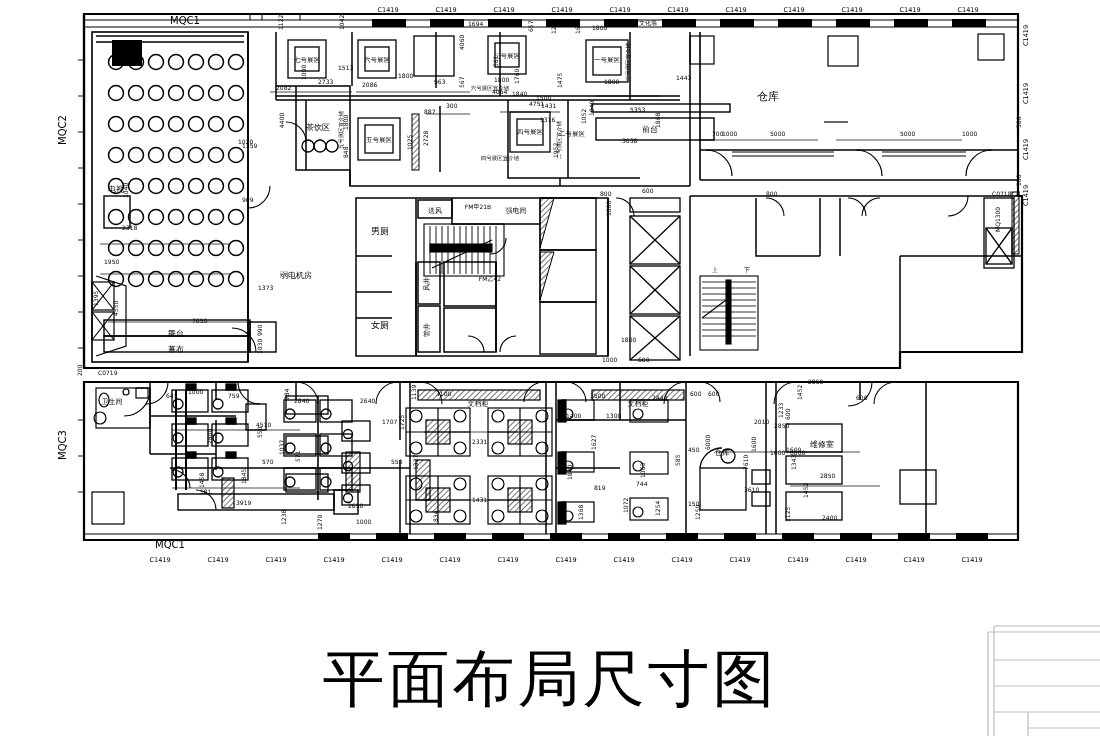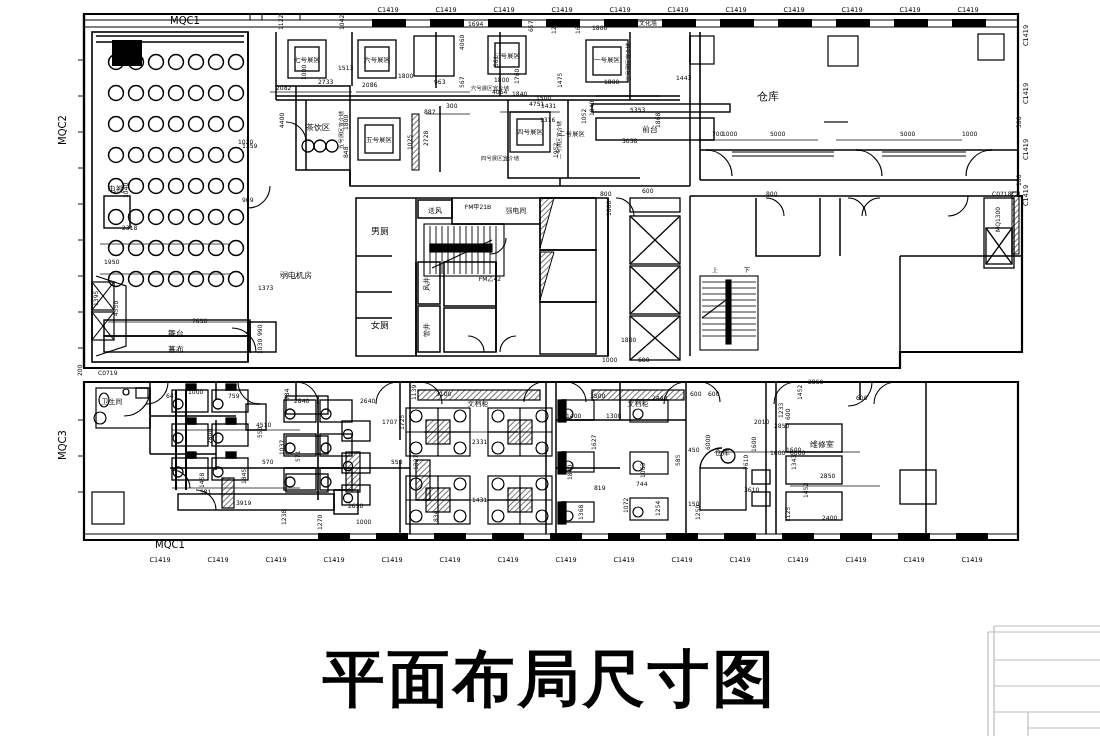--- a/index.html
+++ b/index.html
@@ -2,21 +2,21 @@
 <html><head>
 <meta charset="utf-8">
 <style>
   html,body{margin:0;padding:0;background:#ffffff;}
   body{width:1100px;height:736px;overflow:hidden;
        font-family:"DejaVu Sans","Liberation Sans",sans-serif;color:#000;}
   #root{position:relative;width:1100px;height:736px;background:#fff;}
   svg{display:block;}
   .ttl{position:absolute;left:0;top:648px;width:1100px;text-align:center;
        font-family:"DejaVu Sans","Liberation Sans",sans-serif;
-       font-size:62px;font-weight:700;letter-spacing:3px;line-height:1;color:#000;}
+       font-size:62px;font-weight:400;letter-spacing:3px;line-height:1;color:#000;}
 </style>
 </head>
 <body>
 
 <div id="root">
 
   <svg width="1100" height="736" viewBox="0 0 1100 736">
     <defs>
       <pattern id="hatch" width="4" height="4" patternUnits="userSpaceOnUse" patternTransform="rotate(45)">
         <line x1="0" y1="0" x2="0" y2="4" stroke="#000" stroke-width="1.1"></line>

